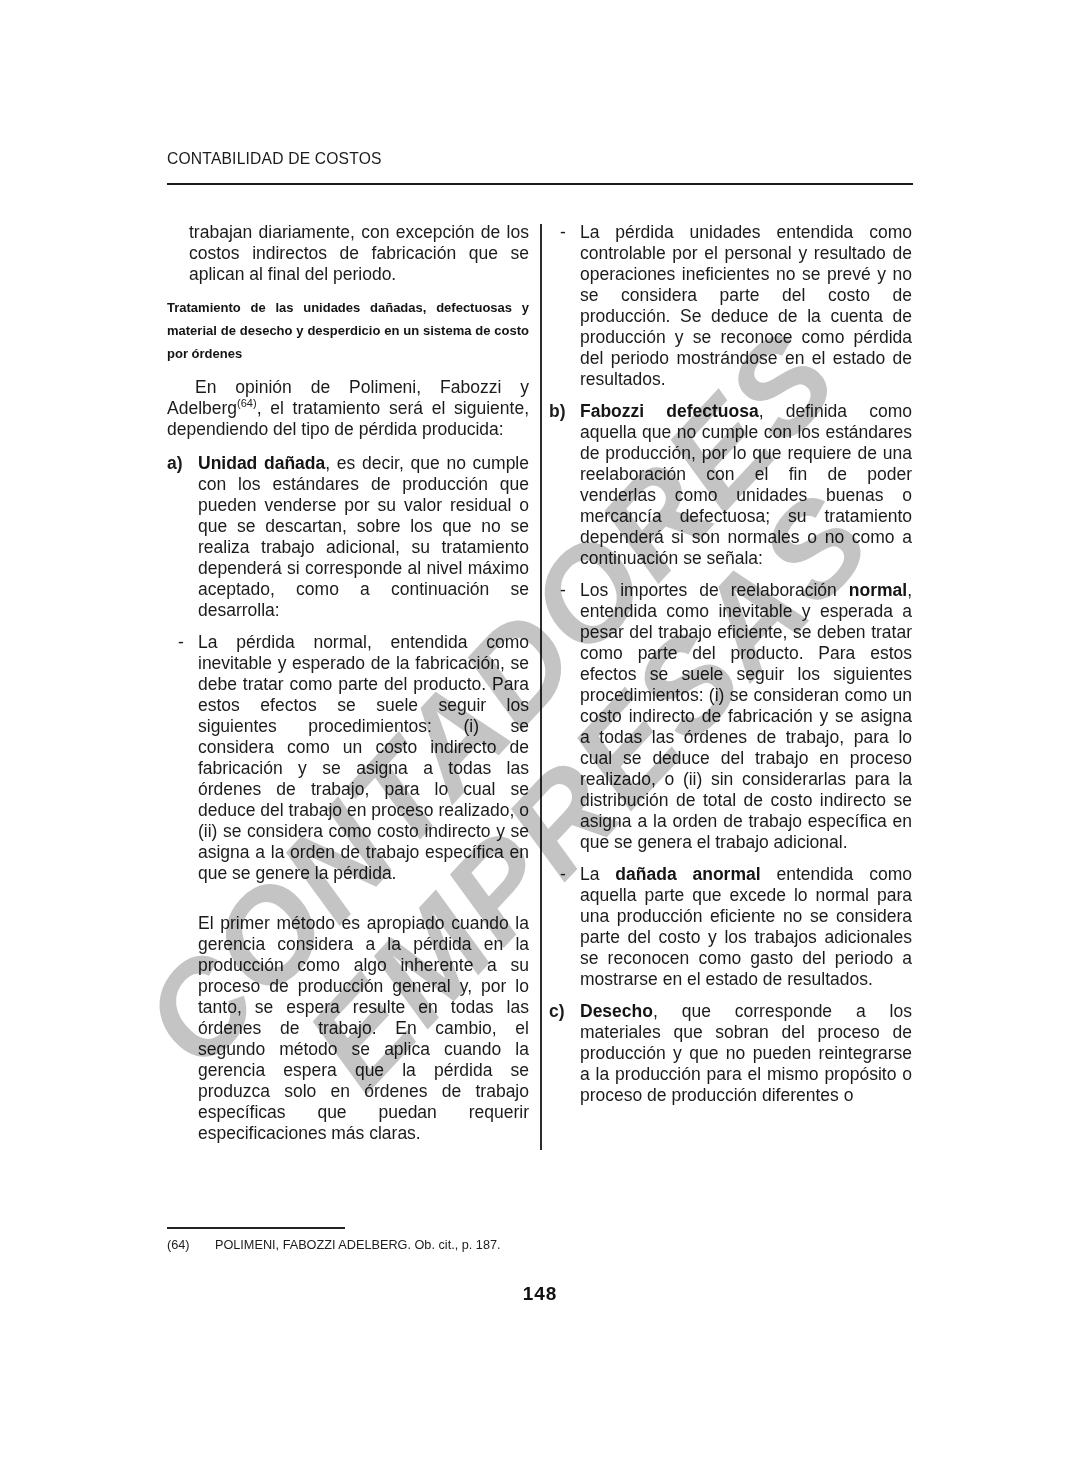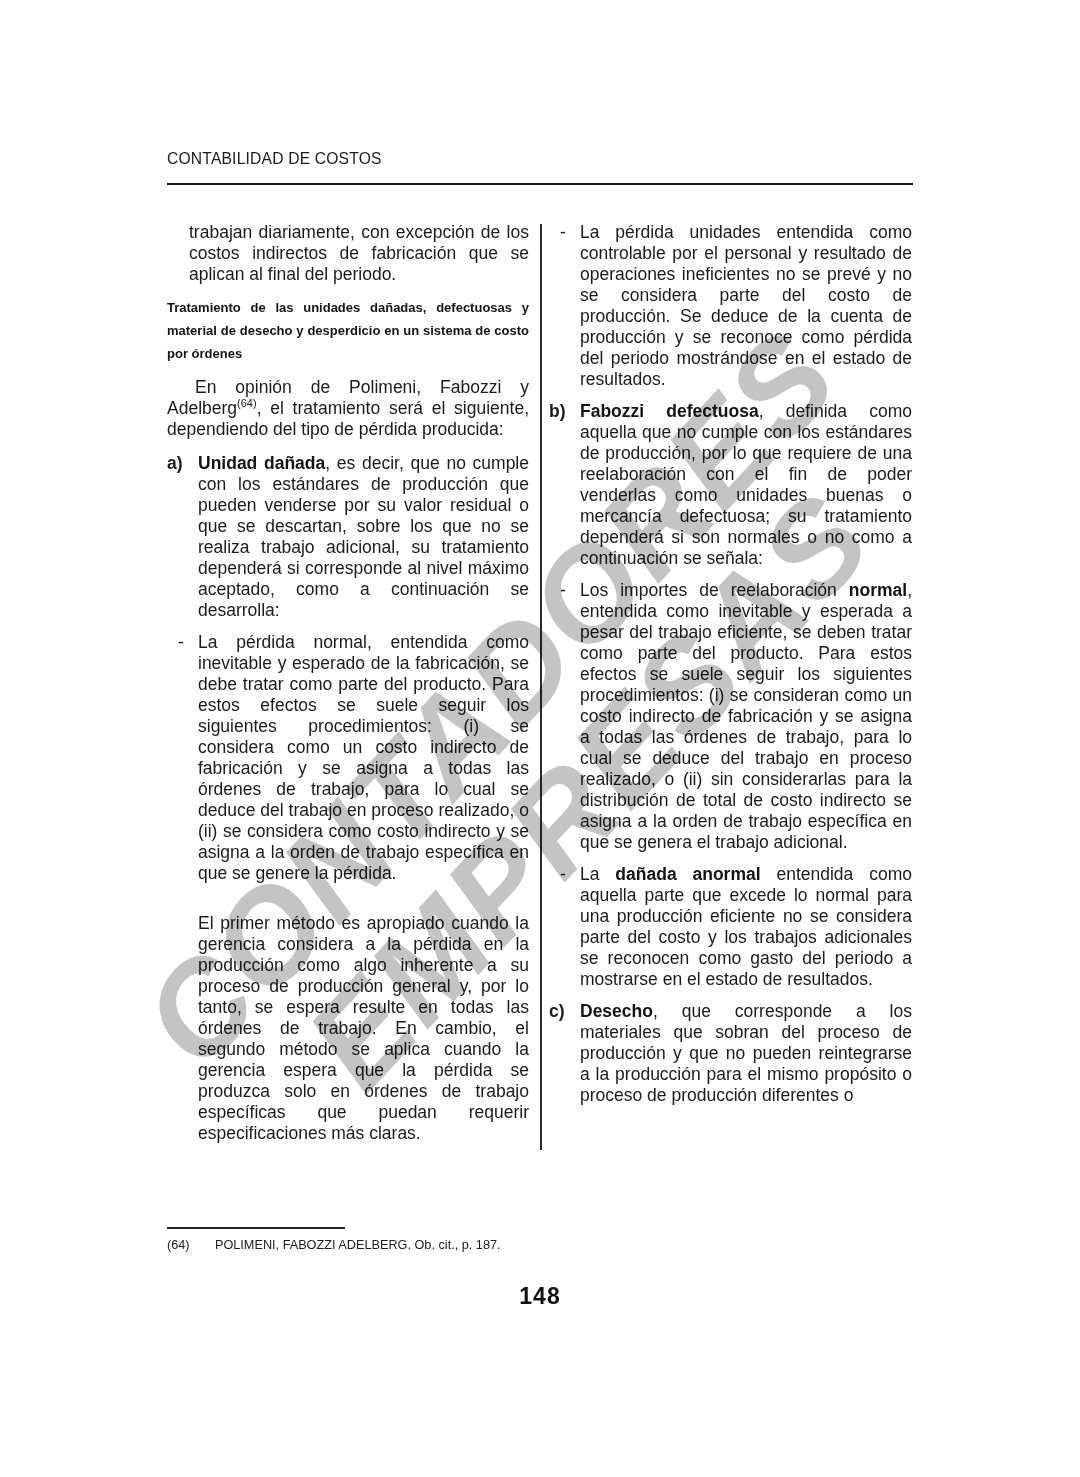--- a/index.html
+++ b/index.html
@@ -53,21 +53,21 @@
   }
   .footnote{
     position:absolute;left:167px;top:1237px;
     font-size:13.5px;color:#1c1c1c;
     transform:scaleX(.94);transform-origin:left center;
     white-space:nowrap;
   }
   .footnote .fn-marker{display:inline-block;width:51px;}
   .page-number{
     position:absolute;left:0;top:1283px;width:1080px;
-    text-align:center;font-weight:bold;font-size:23px;letter-spacing:1px;
+    text-align:center;font-weight:bold;font-size:19px;letter-spacing:1px;
     color:#111;
   }
   .watermark{
     position:absolute;left:50%;top:745px;
     transform:translate(-50%,-50%) rotate(-47deg);
     font-weight:bold;font-style:italic;
     font-size:130px;line-height:1.04;letter-spacing:3px;
     color:#c4c4c4;text-align:center;white-space:nowrap;
     mix-blend-mode:multiply;
     z-index:5;pointer-events:none;

